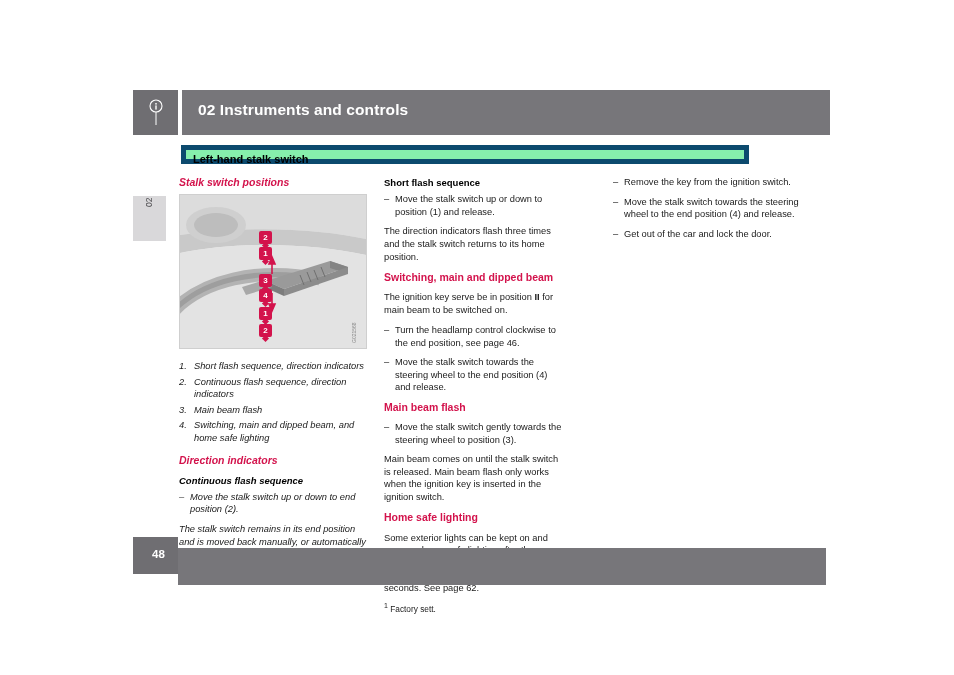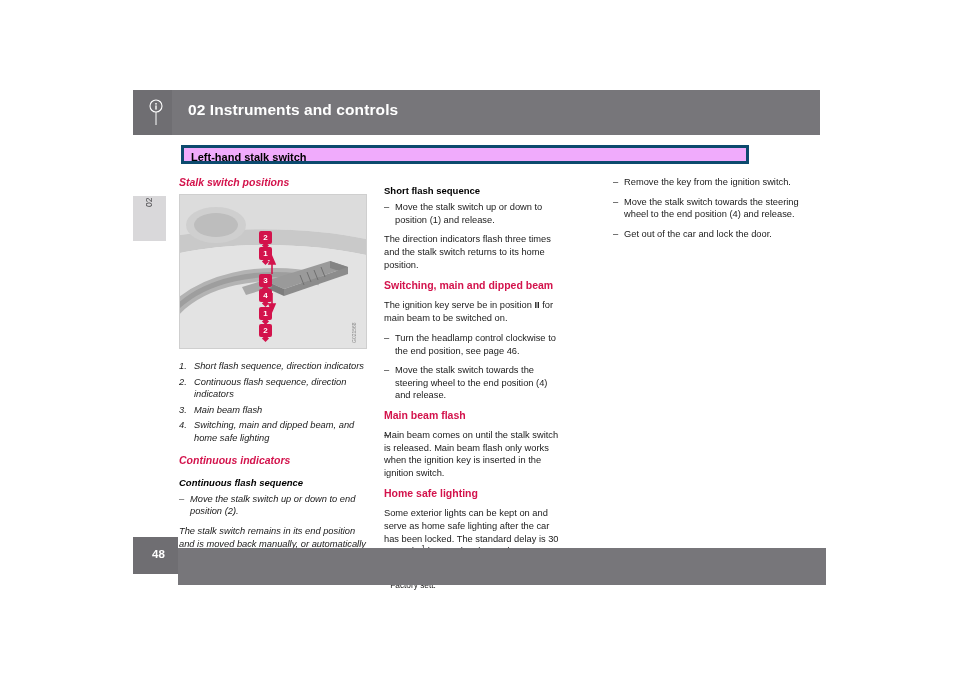--- a/index.html
+++ b/index.html
@@ -15,21 +15,21 @@
   .page {
     position: absolute;
     left: 0; top: 0;
     width: 954px; height: 675px;
     background: #ffffff;
   }
 
   
   .header-band {
     position: absolute;
-    left: 172px; top: 90px;
+    left: 182px; top: 90px;
     width: 648px; height: 45px;
     background: #77767a;
   }
   .header-title {
     position: absolute;
     left: 16px; top: 11px;
     font-size: 15.5px;
     font-weight: bold;
     color: #ffffff;
     letter-spacing: 0.1px;
@@ -44,22 +44,22 @@
     position: absolute;
     left: 14px; top: 9px;
     width: 18px; height: 26px;
   }
 
   
   .section-bar {
     position: absolute;
     left: 181px; top: 145px;
     width: 568px; height: 19px;
-    border: 3px solid #0c4a6e;
-    background: #f0abfc;
+    border: 5px solid #0c4a6e;
+    background: #86efac;
   }
   .section-bar span {
     position: absolute;
     left: 7px; top: 3px;
     font-size: 11px;
     font-weight: bold;
     color: #000000;
   }
 
   
@@ -113,21 +113,21 @@
     color: #d3134c;
     font-size: 10.5px;
     font-weight: bold;
     margin: 0 0 7px 0;
     line-height: 1.25;
   }
   .head-black {
     color: #000000;
     font-size: 9.5px;
     font-weight: bold;
-    margin: 9px 0 4px 0;
+    margin: 1px 0 4px 0;
     line-height: 1.3;
   }
   p.body {
     font-size: 9.3px;
     line-height: 1.35;
     margin: 0 0 8px 0;
     color: #1a1a1a;
   }
   .dash-item {
     position: relative;
@@ -236,21 +236,21 @@
       </li>
       <li>
         <span class="num">3.</span>
         <span>Main beam flash</span>
       </li>
       <li>
         <span class="num">4.</span>
         <span>Switching, main and dipped beam, and home safe lighting</span>
       </li>
     </ol>
-    <div class="head-red spacer-top">Continuous indicators</div>
+    <div class="head-red spacer-top">Direction indicators</div>
     <div class="head-black">Continuous flash sequence</div>
     <div class="dash-item">
       <span class="dash">–</span>
       <span>Move the stalk switch up or down to end position (2).</span>
     </div>
     <p class="body">The stalk switch remains in its end position and is moved back manually, or automatically by steering wheel movement.</p>
   </div>
 
   <div class="illo">
     <svg width="186" height="153" viewBox="0 0 186 153">
@@ -311,20 +311,21 @@
       <span>Turn the headlamp control clockwise to the end position, see page 46.</span>
     </div>
     <div class="dash-item">
       <span class="dash">–</span>
       <span>Move the stalk switch towards the steering wheel to the end position (4) and release.</span>
     </div>
 
     <div class="head-red">Main beam flash</div>
     <div class="dash-item">
       <span class="dash">–</span>
+      <span>Move the stalk switch gently towards the steering wheel to position (3).</span>
     </div>
     <p class="body">Main beam comes on until the stalk switch is released. Main beam flash only works when the ignition key is inserted in the ignition switch.</p>
 
     <div class="head-red">Home safe lighting</div>
     <p class="body"><span>Some exterior lights can be kept on and serve as home safe lighting after the car has been locked. The standard delay is 30 seconds,</span><sup>1</sup><span> but can be changed to 60 or 90 seconds. See page 62.</span></p>
 
     <p class="footnote"><sup>1</sup> <span>Factory sett.</span></p>
   </div>
 
   <div class="col col3">

